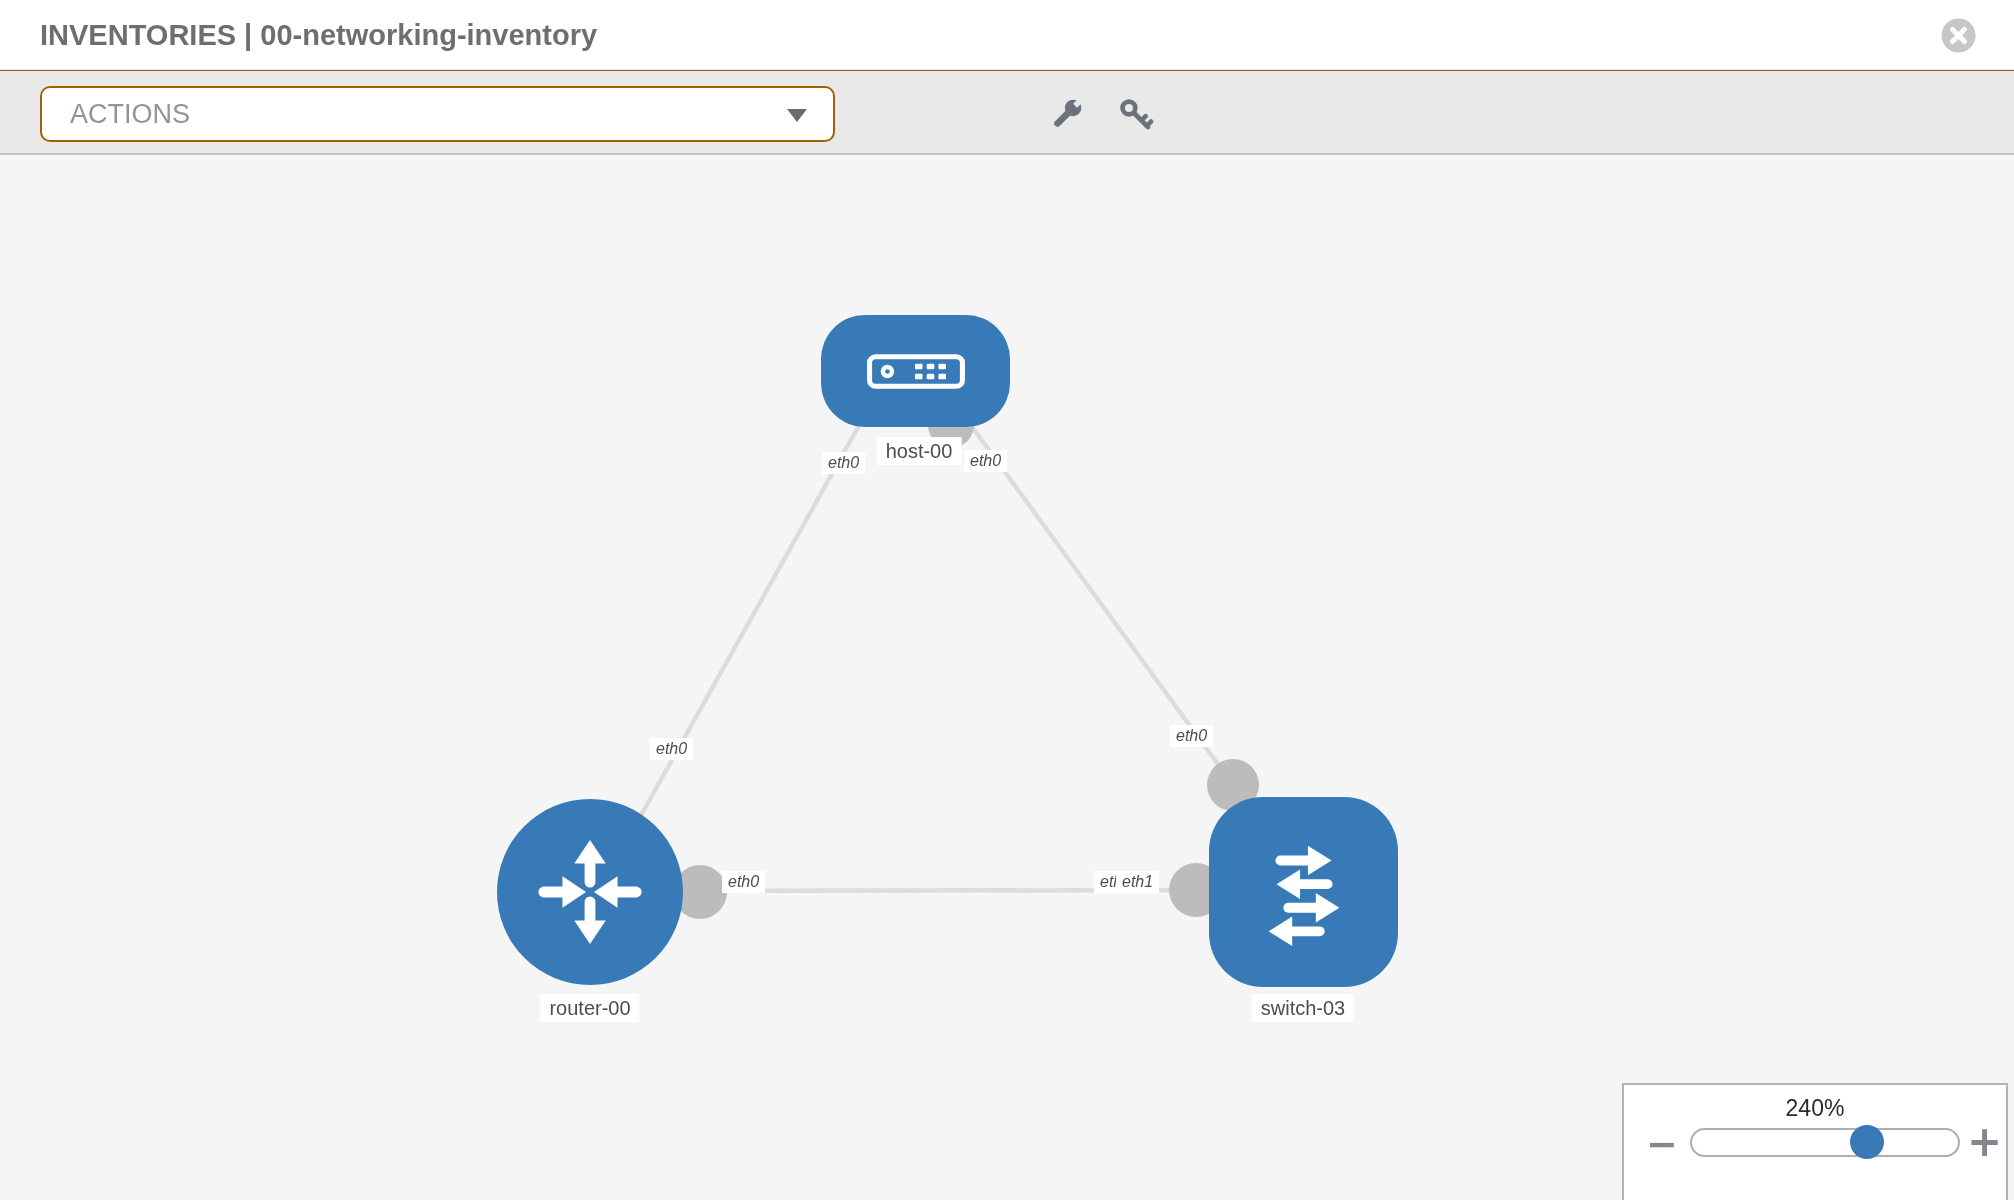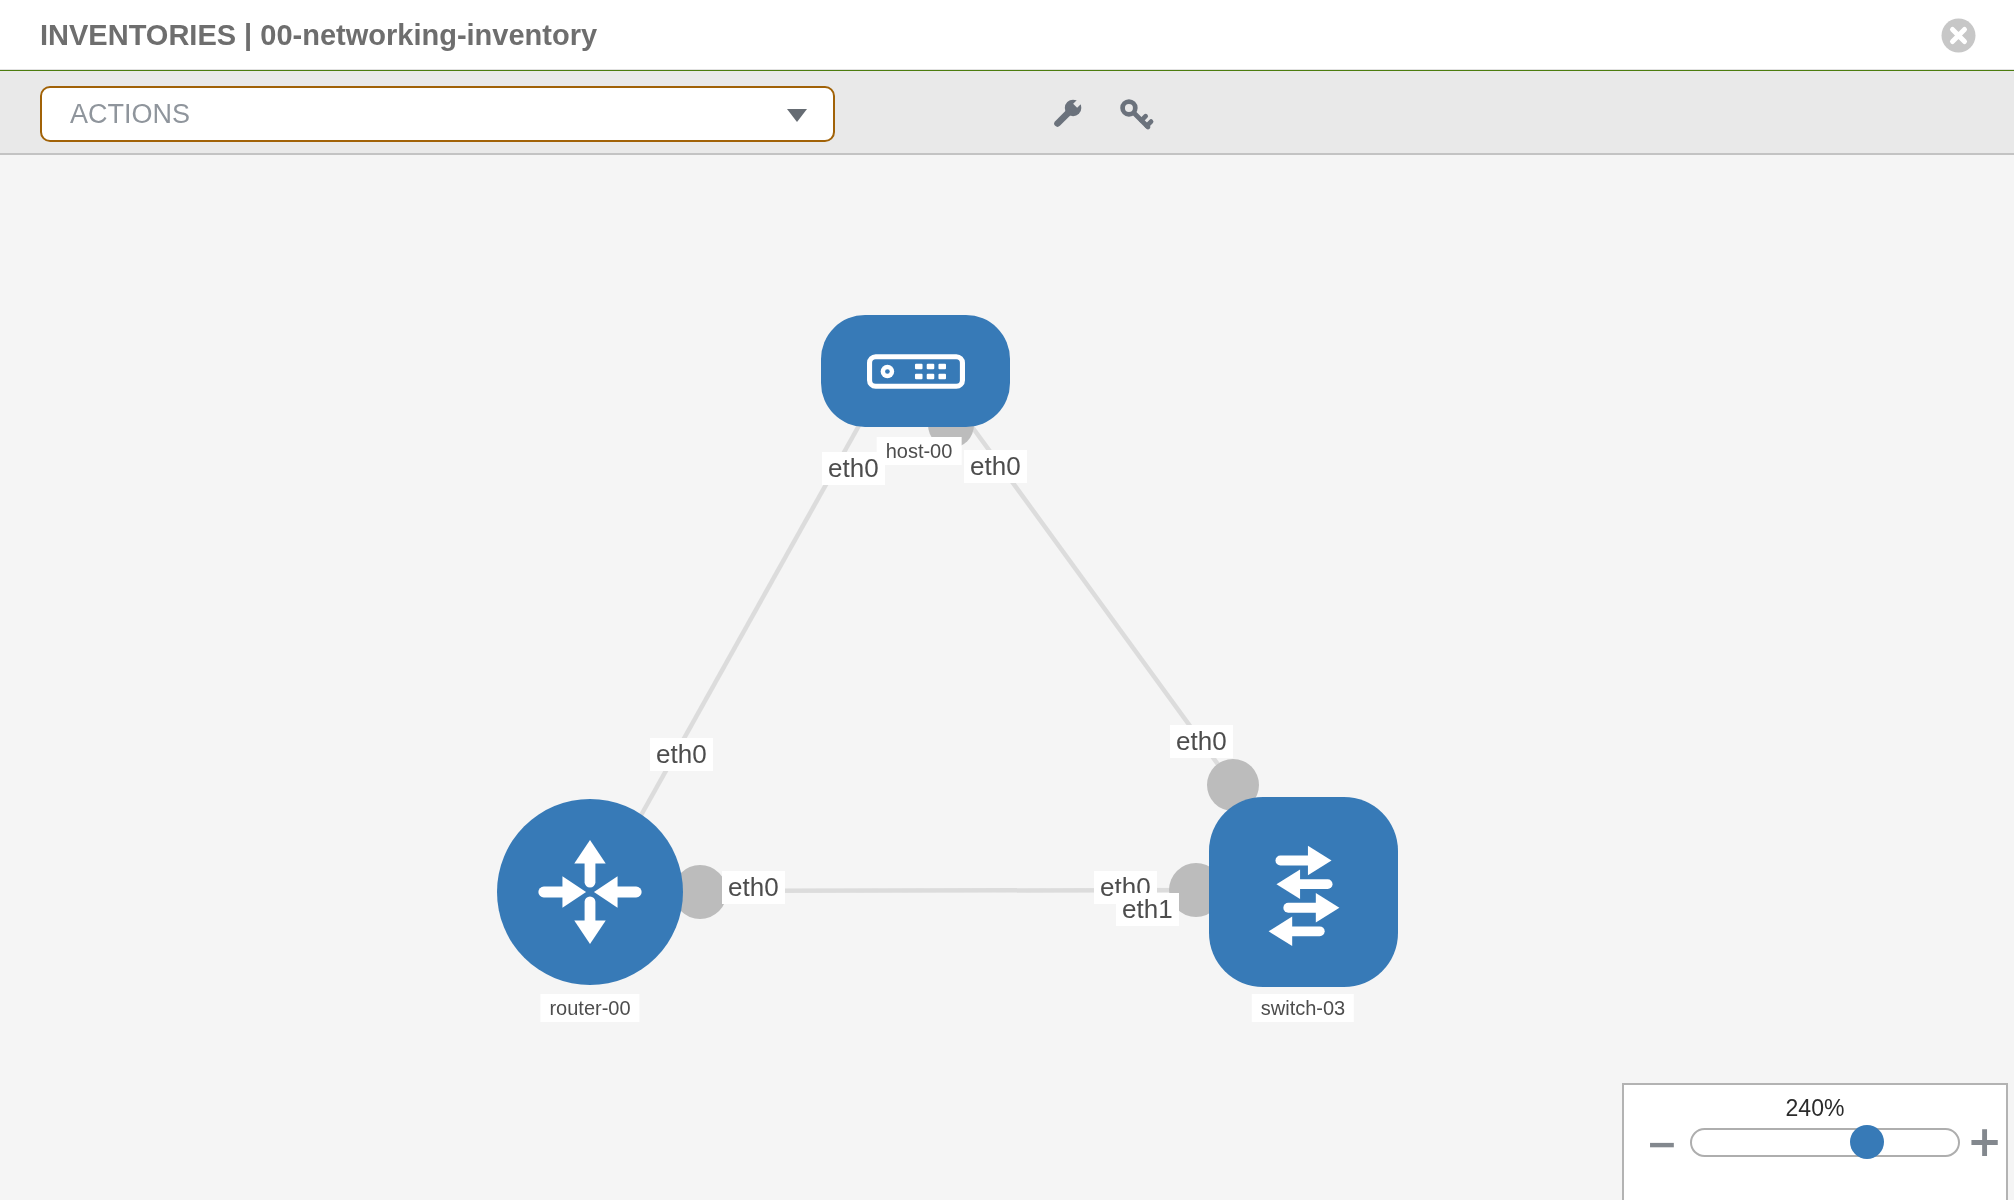--- a/index.html
+++ b/index.html
@@ -1,19 +1,19 @@
 <!DOCTYPE html>
 <html><head>
 <meta charset="utf-8">
 <style>
   * { margin:0; padding:0; box-sizing:border-box; }
   html,body { background:#ffffff; }
   .app {
     position:relative; width:2014px; height:1200px; overflow:hidden;
-    font-family:"Liberation Sans","DejaVu Sans",sans-serif; background:#4d7c0f;
+    font-family:"Liberation Sans","DejaVu Sans",sans-serif; background:#a16207;
   }
   
   .header {
     position:absolute; left:0; top:0; width:2014px; height:70px;
     background:#ffffff; border-bottom:1px solid #e2e2e2;
   }
   .page-title {
     position:absolute; left:40px; top:0; height:70px; line-height:70px;
     font-size:29px; font-weight:bold; color:#6e6e6e; white-space:nowrap;
   }
@@ -57,31 +57,31 @@
   .connector { fill:#bcbcbc; }
   .node { position:absolute; background:#377ab7; display:flex; align-items:center; justify-content:center; cursor:pointer; }
   .node-host   { left:821px;  top:160px; width:189px; height:112px; border-radius:44px; }
   .node-router { left:497px;  top:644px; width:186px; height:186px; border-radius:50%; }
   .node-switch { left:1209px; top:642px; width:189px; height:190px; border-radius:54px; }
   .chip {
     position:absolute; background:#ffffff; color:#4d4d4d; white-space:nowrap;
     line-height:1.12;
   }
   .chip.name { font-size:20px; padding:3px 9px; transform:translateX(-50%); }
-  .chip.if   { font-size:26px; padding:2px 6px; }
+  .chip.if   { font-size:16px; padding:2px 6px;font-style:italic; }
   .chip-host-name   { left:919px;  top:282px; }
   .chip-router-name { left:590px;  top:839px; }
   .chip-switch-name { left:1303px; top:839px; }
   .chip-if-host-left  { left:822px;  top:297px; }
   .chip-if-host-right { left:964px;  top:295px; }
   .chip-link-a        { left:650px;  top:583px; }
   .chip-link-b        { left:1170px; top:570px; }
   .chip-if-router     { left:722px;  top:716px; }
   .chip-if-switch-0   { left:1094px; top:716px; z-index:5; }
-  .chip-if-switch-1   { left:1116px; top:716px; z-index:6;margin-top:22px; }
+  .chip-if-switch-1   { left:1116px; top:716px; z-index:6; }
   
   .zoom-panel {
     position:absolute; left:1622px; top:928px; width:386px; height:160px;
     background:#ffffff; border:2px solid #b3b3b3;
   }
   .zoom-level {
     position:absolute; left:0; top:10px; width:100%; text-align:center;
     font-size:23px; color:#2b2b2b;
   }
   .zoom-minus, .zoom-plus {

